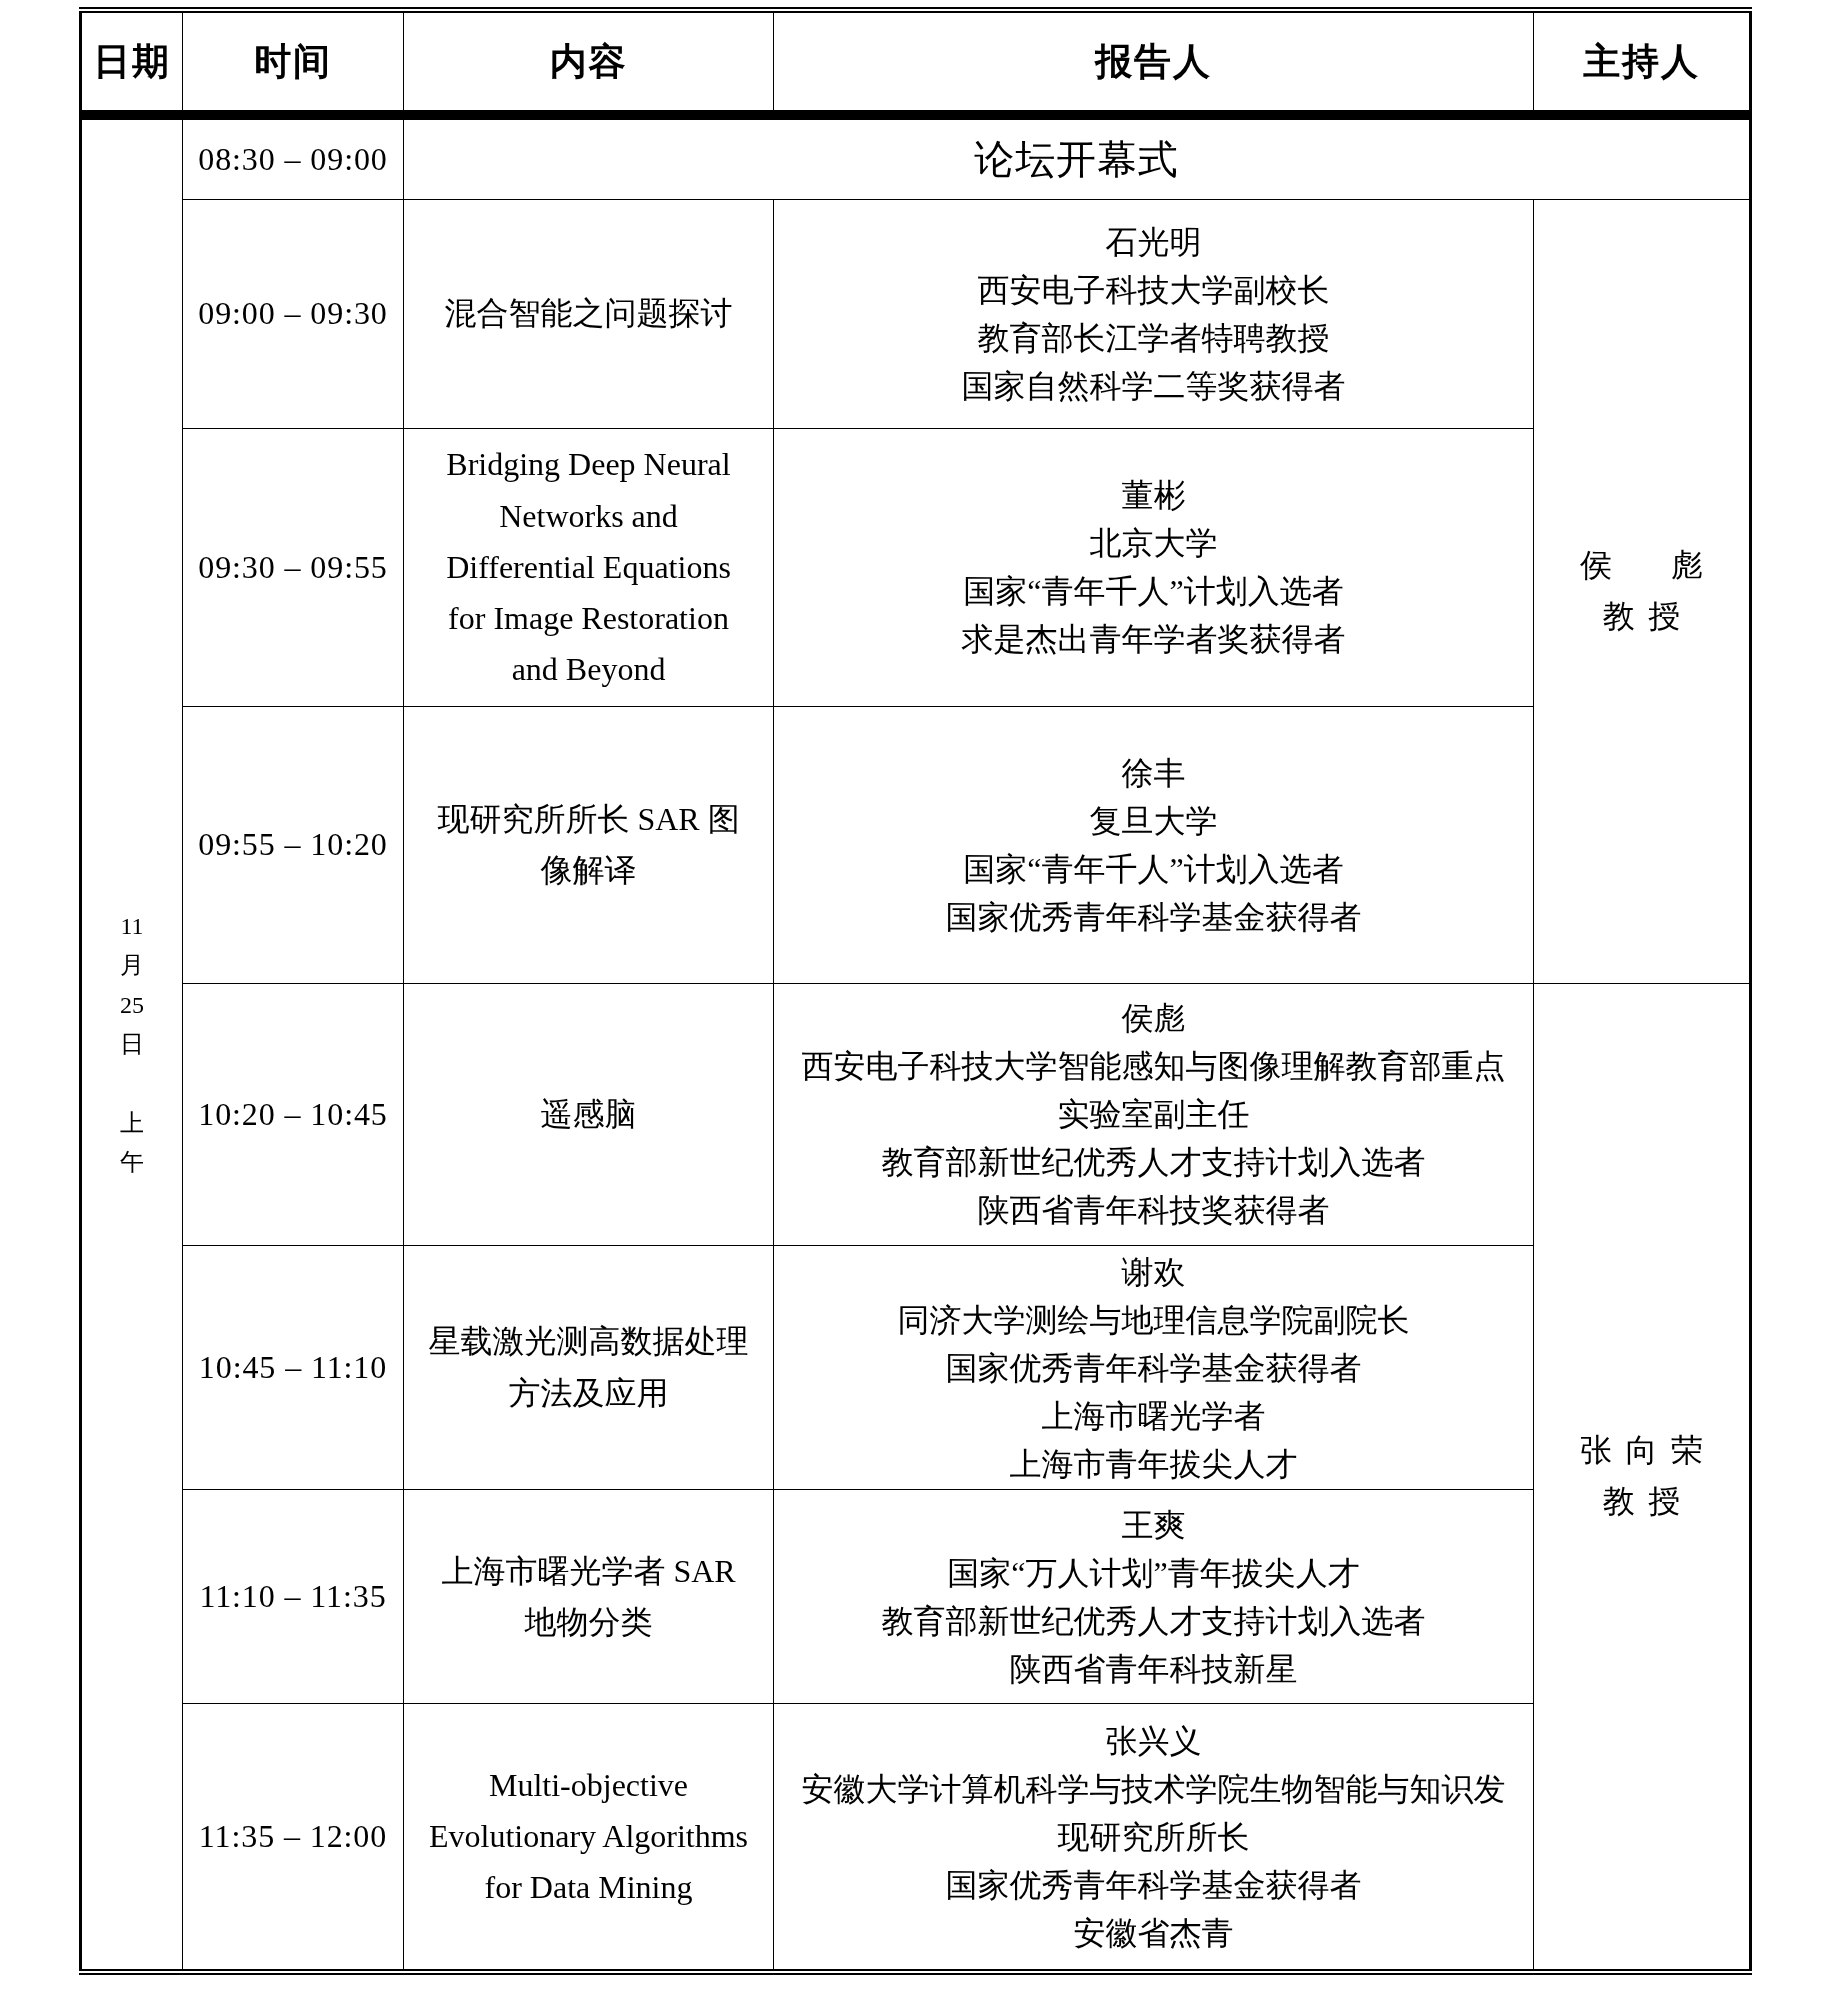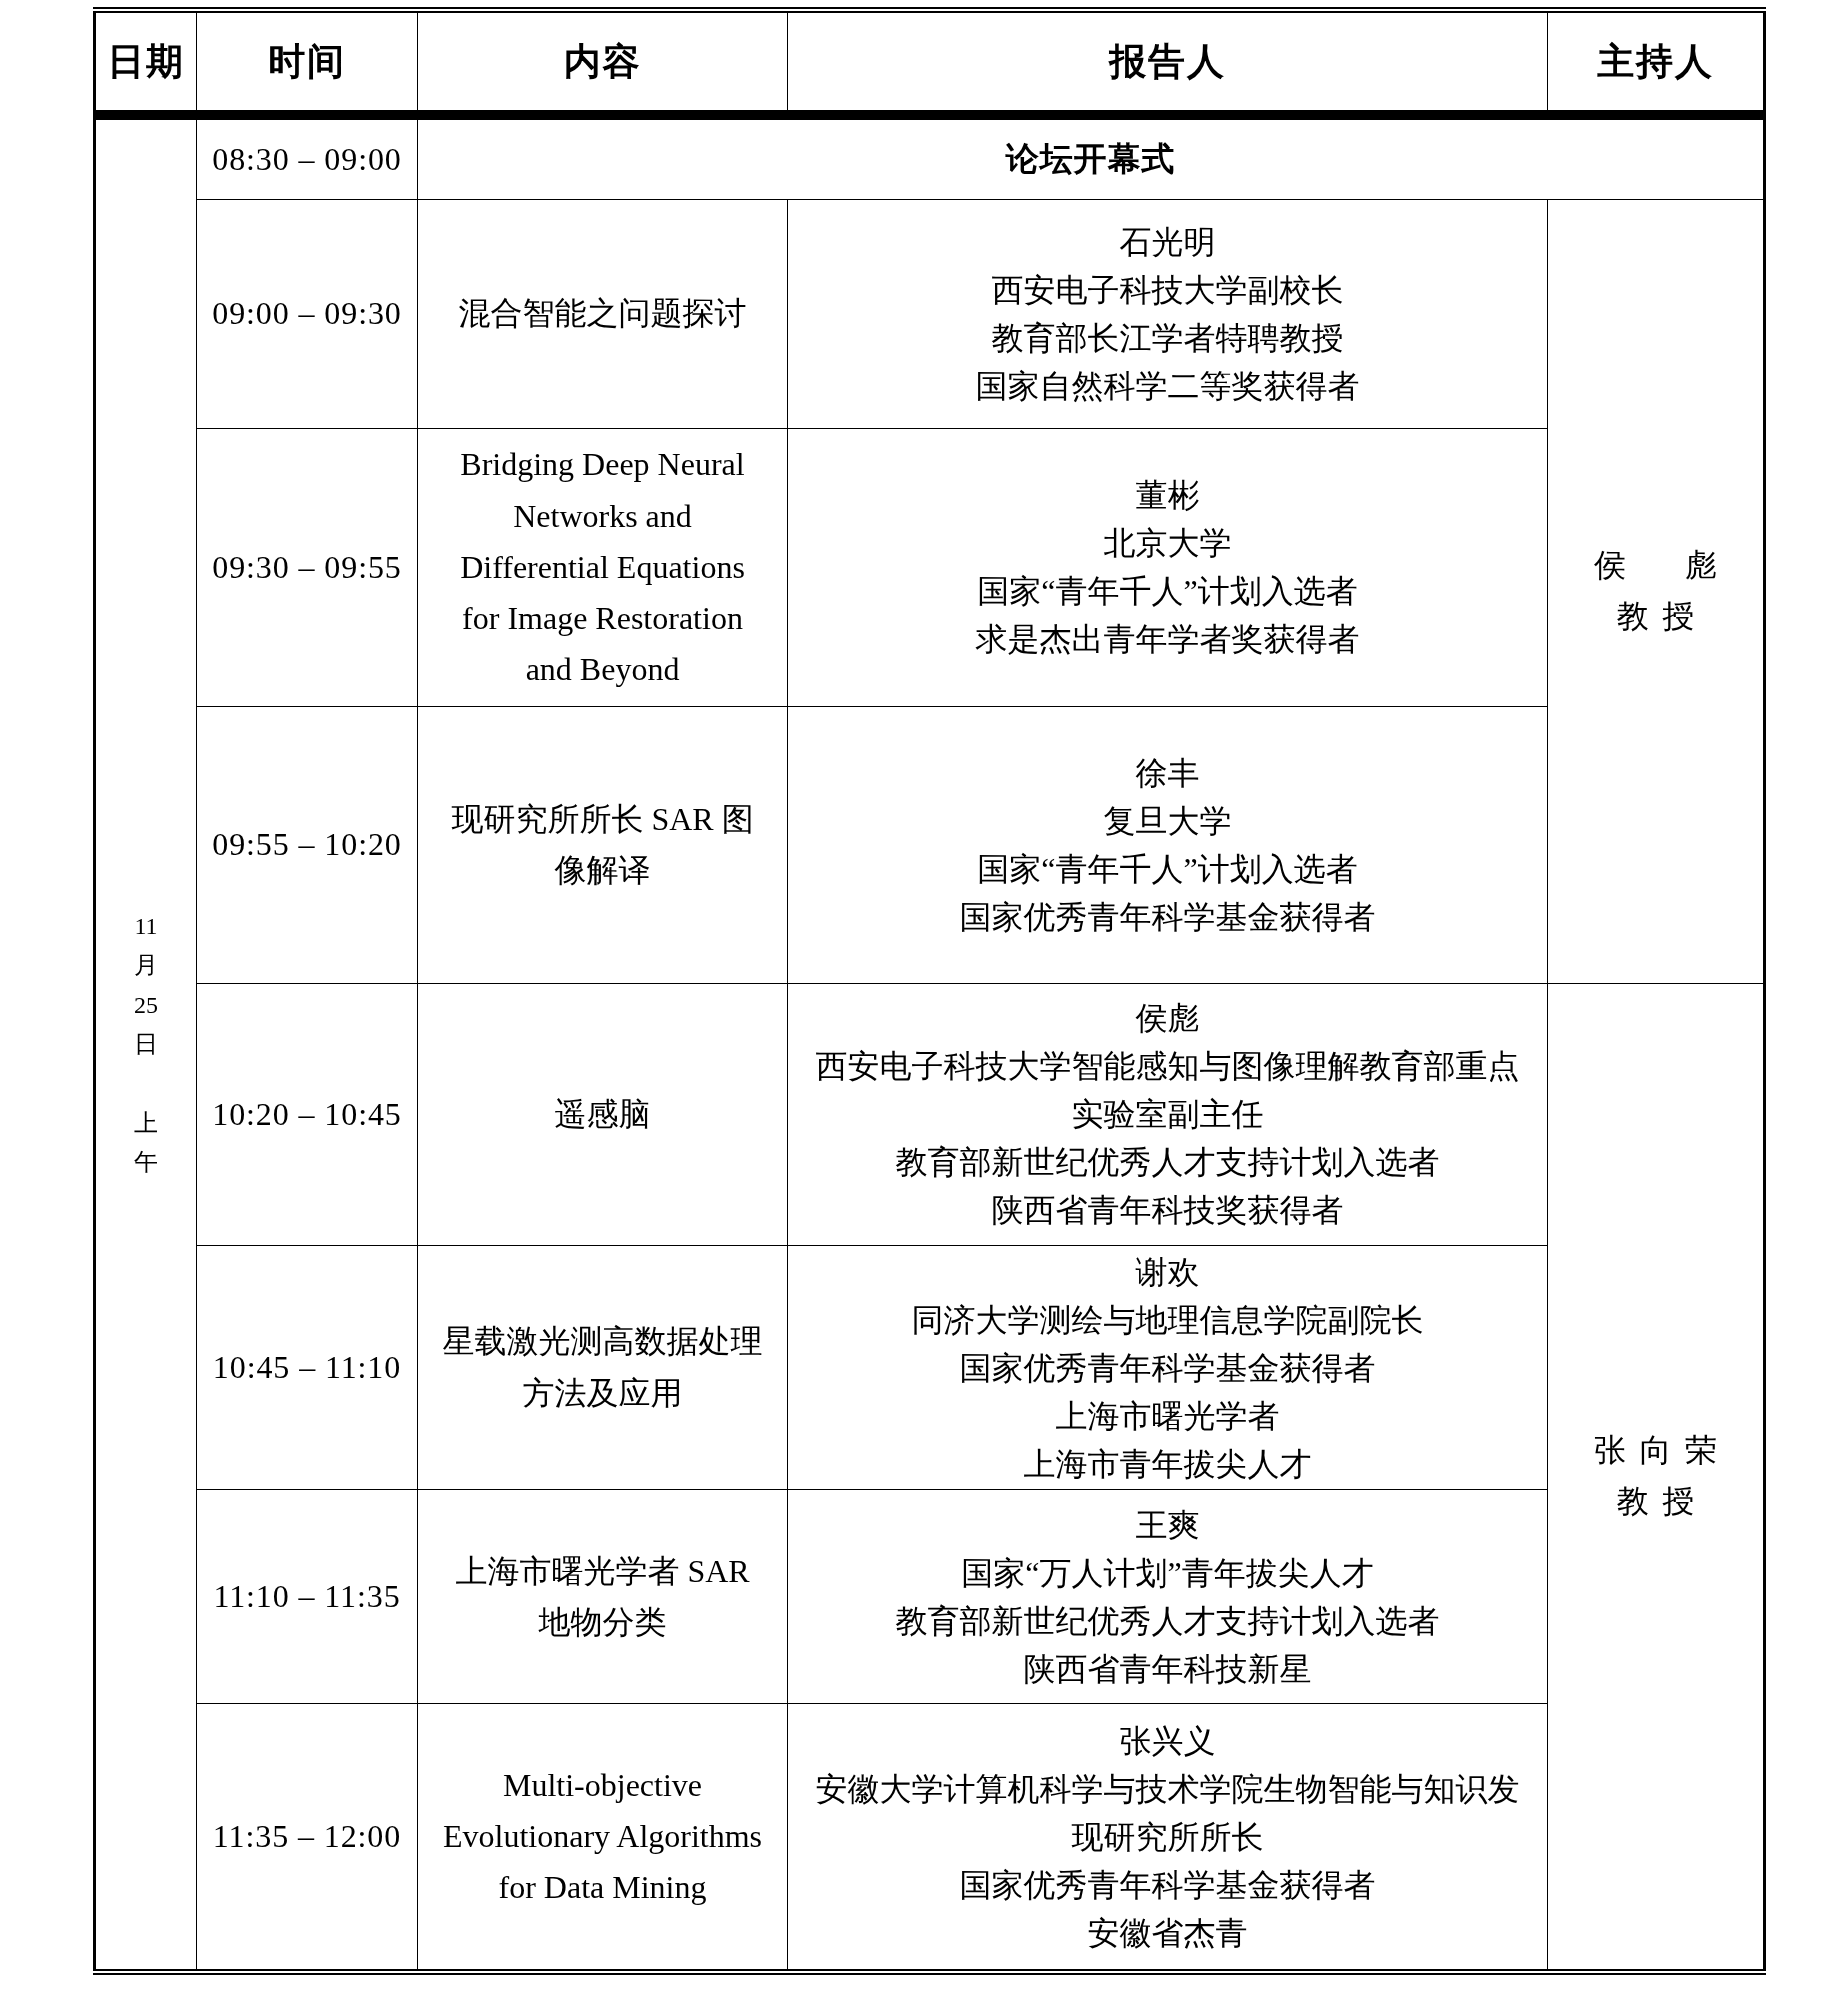--- a/index.html
+++ b/index.html
@@ -9,21 +9,21 @@
   }
   body {
     width: 1827px;
     height: 2008px;
     position: relative;
     font-family: "Liberation Serif", "DejaVu Serif", serif;
     color: #000;
   }
   table.schedule {
     position: absolute;
-    left: 93px;
+    left: 79px;
     top: 7.3px;
     width: 1670px;
     border-collapse: collapse;
     table-layout: fixed;
     border: 3.7px solid #000;
     border-top: 6.4px double #000;
     border-bottom: 6.4px double #000;
     background: #fff;
   }
   col.c-date    { width: 102px; }
@@ -49,22 +49,22 @@
 
   .date-cell {
     font-size: 24px;
     line-height: 1.64;
   }
   .time-cell {
     font-size: 32px;
     letter-spacing: 0.9px;
   }
   .opening-cell {
-    font-size: 33px;
-    font-weight: bold;
+    font-size: 40px;
+    font-weight: normal;
     letter-spacing: 0.9px;
   }
   .content-cell {
     font-size: 32px;
     line-height: 1.6;
   }
   .speaker-cell {
     font-size: 32px;
     line-height: 1.5;
   }

